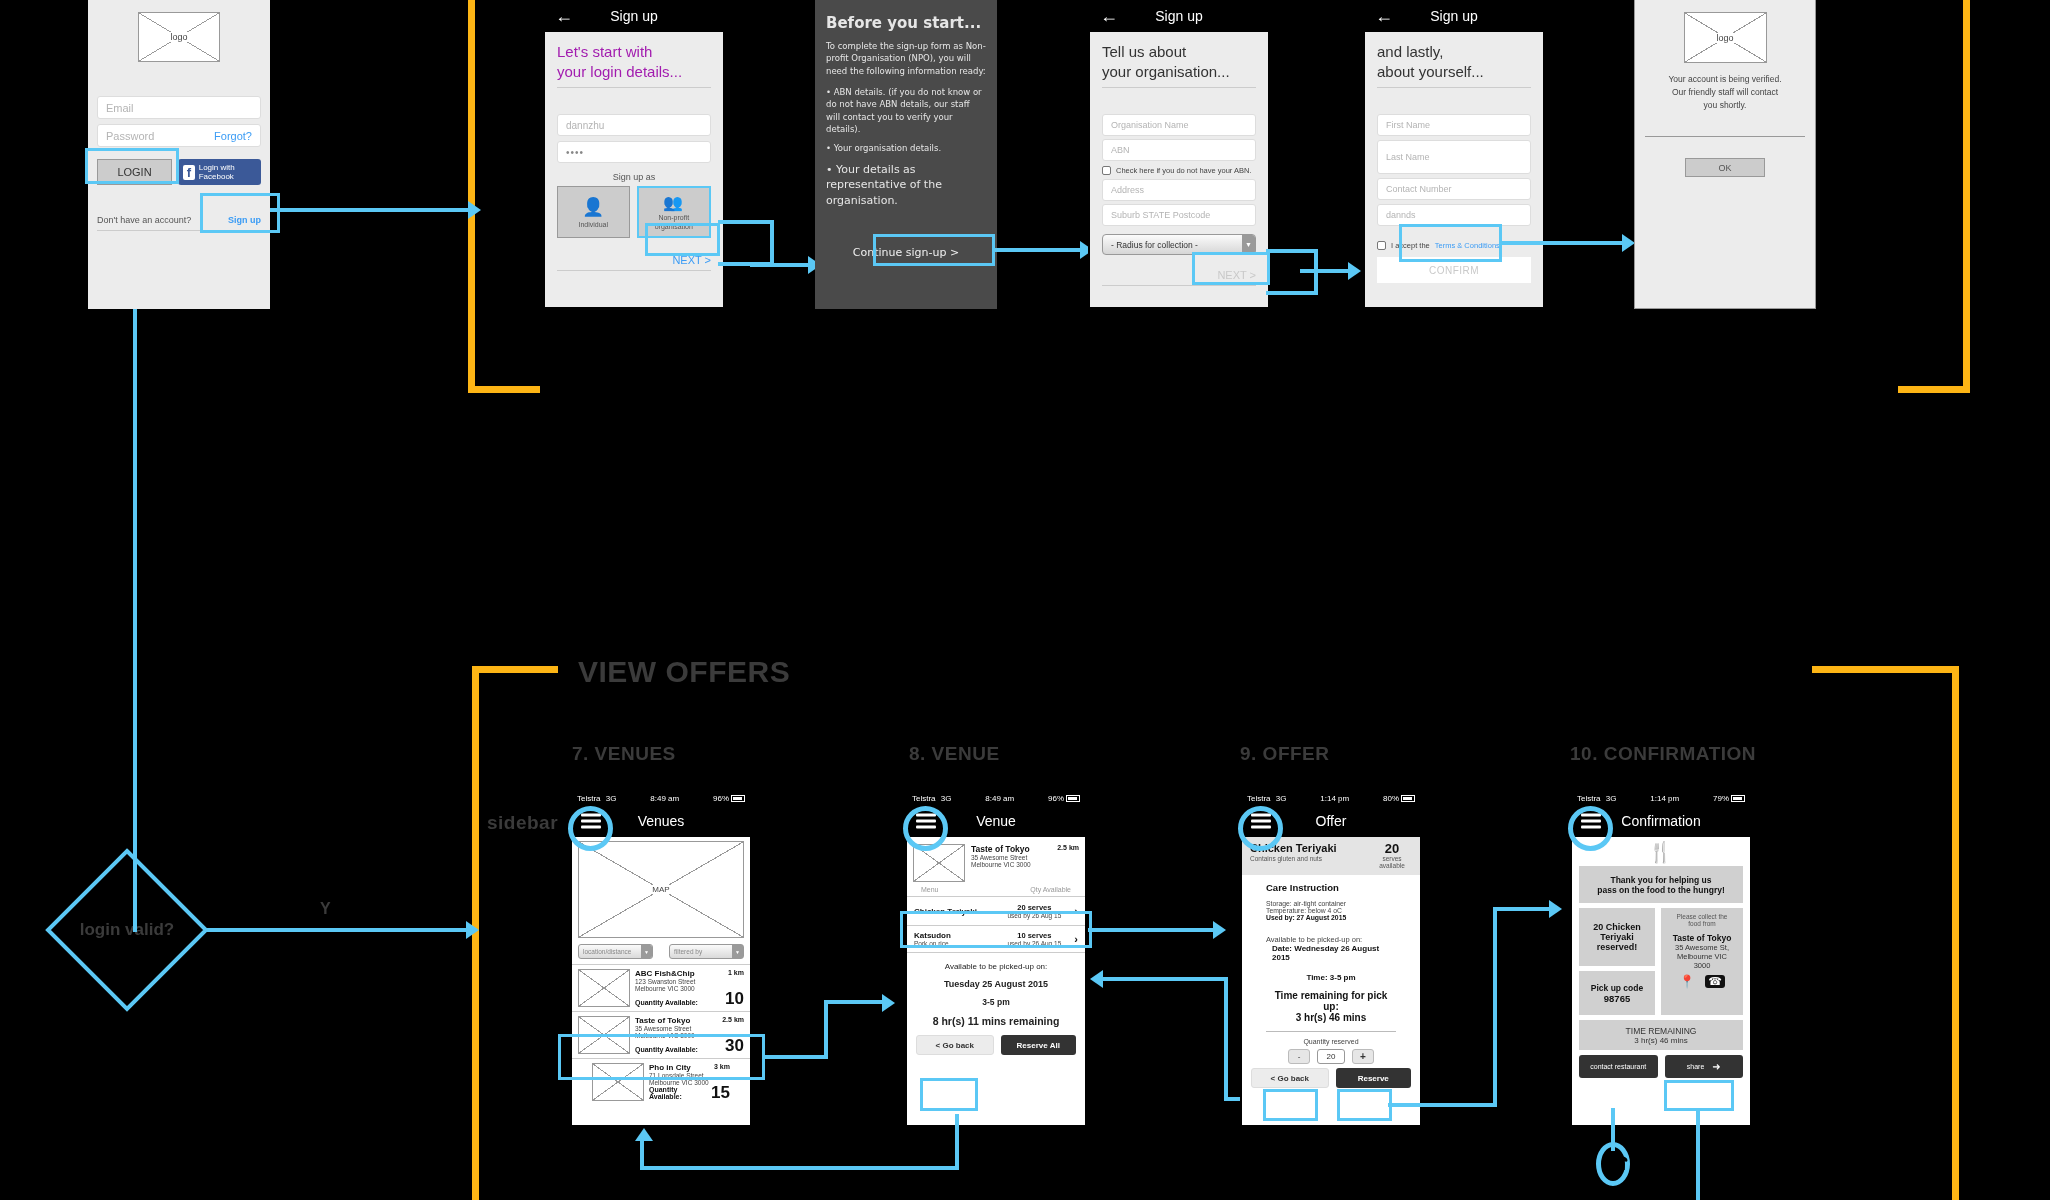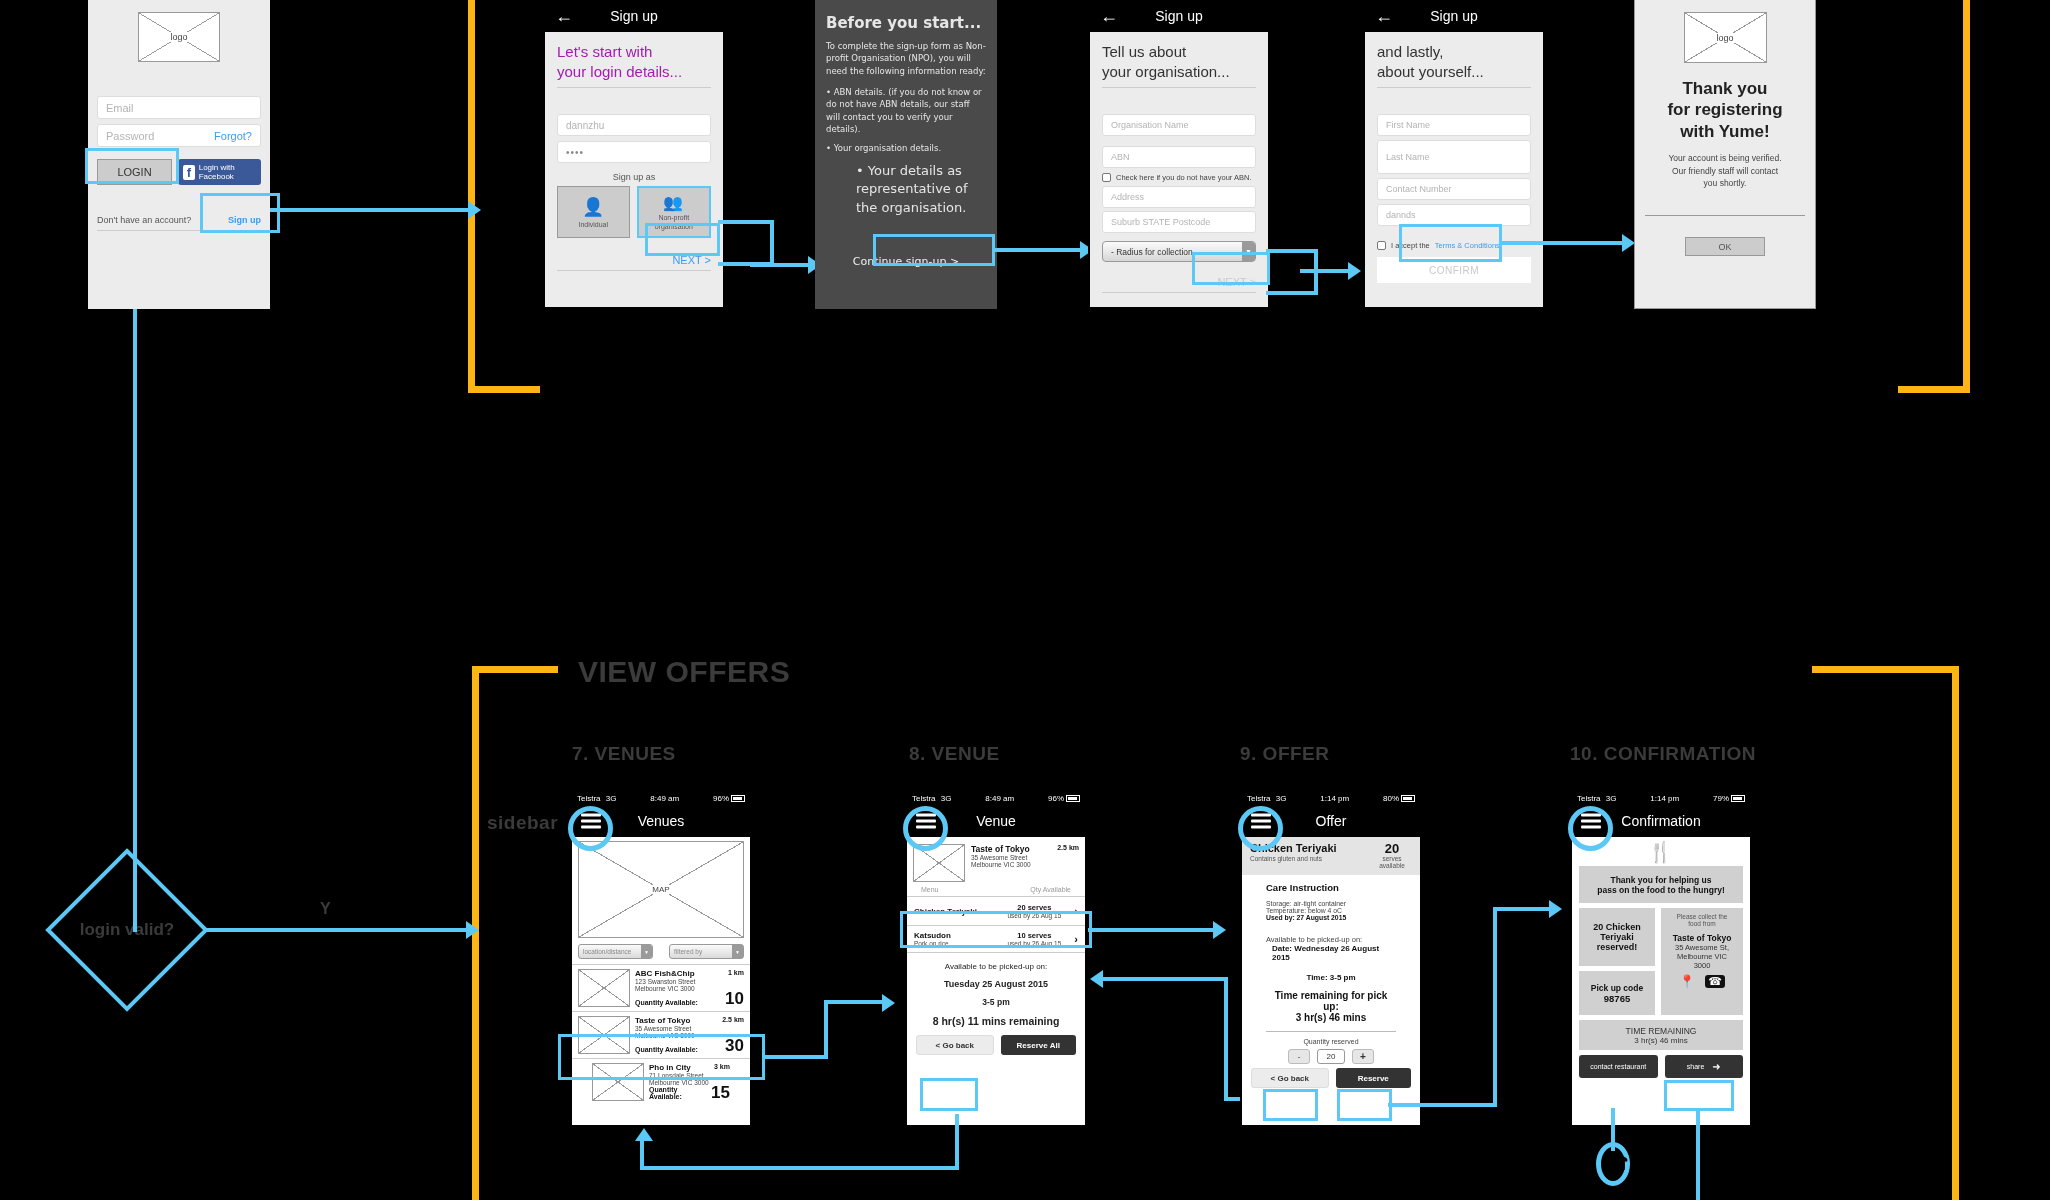--- a/index.html
+++ b/index.html
@@ -169,21 +169,21 @@
   <div style="padding:16px 11px 0;color:#e6e6e6;">
     <div class="hand" style="font-size:15px;font-weight:bold;margin-bottom:8px;">Before you start...</div>
     <div class="hand" style="font-size:8.5px;line-height:1.45;">To complete the sign-up form as Non-profit Organisation (NPO), you will need the following information ready:</div>
     <div style="margin-top:9px;">
       <div class="hand" style="font-size:8.5px;line-height:1.45;">
         • <span>ABN details. (if you do not know or do not have ABN details, our staff will contact you to verify your details).</span>
       </div>
       <div class="hand" style="font-size:8.5px;line-height:1.45;margin-top:7px;">
         • <span>Your organisation details.</span>
       </div>
-      <div class="hand" style="font-size:13px;line-height:1.45;margin-top:7px;margin-left:30px;">
+      <div class="hand" style="font-size:11px;line-height:1.45;margin-top:7px;">
         • <span>Your details as representative of the organisation.</span>
       </div>
     </div>
     <div class="hand" style="text-align:center;font-size:11px;color:#f0f0f0;margin-top:37px;">Continue sign-up &gt;</div>
   </div>
 </div>
 <div class="hl" style="left:873px;top:234px;width:122px;height:32px;"></div>
 <div class="blueline" style="left:993px;top:248px;width:92px;height:4px;"></div>
 <div class="arrowR" style="left:1080px;top:241px;"></div>
 
@@ -192,21 +192,21 @@
     <span class="back">←</span>
     <span>Sign up</span>
   </div>
   <div class="body-gray" style="height:calc(100% - 32px);padding:10px 12px;">
     <div style="font-size:15px;color:#333;line-height:1.3;">
       <div>Tell us about</div>
       <div>your organisation...</div>
     </div>
     <div class="rule" style="margin:6px 0 26px;"></div>
     <div class="field" style="height:22px;font-size:9px;">Organisation Name</div>
-    <div class="field" style="height:22px;margin-top:10px;font-size:9px;">ABN</div>
+    <div class="field" style="height:22px;margin-top:3px;font-size:9px;">ABN</div>
     <div style="display:flex;gap:5px;margin:5px 0 4px;">
       <span style="width:9px;height:9px;border:1.5px solid #777;border-radius:2px;display:inline-block;background:#fff;"></span>
       <span style="font-size:7.5px;color:#444;">Check here if you do not have your ABN.</span>
     </div>
     <div class="field" style="height:22px;font-size:9px;">Address</div>
     <div class="field" style="height:22px;margin-top:3px;font-size:9px;">Suburb STATE Postcode</div>
     <div style="margin-top:8px;height:21px;background:linear-gradient(#fbfbfb,#d6d6d6);border:1px solid #999;border-radius:4px;display:flex;align-items:center;justify-content:space-between;padding:0 0 0 8px;font-size:8.5px;color:#333;">
       <span>- Radius for collection -</span>
       <span style="width:13px;height:100%;background:#9a9a9a;border-radius:0 3px 3px 0;color:#fff;font-size:7px;display:flex;align-items:center;justify-content:center;">▼</span>
     </div>
@@ -244,25 +244,20 @@
     <div style="background:#fff;height:26px;display:flex;align-items:center;justify-content:center;color:#c9c9c9;font-size:10px;letter-spacing:.5px;">CONFIRM</div>
   </div>
 </div>
 <div class="hl" style="left:1399px;top:224px;width:103px;height:38px;"></div>
 <div class="blueline" style="left:1500px;top:241px;width:128px;height:4px;"></div>
 <div class="arrowR" style="left:1622px;top:234px;"></div>
 
 <div class="phone body-gray" style="left:1634px;top:-2px;width:182px;height:311px;border:1px solid #999;">
   <div class="xbox" style="margin:13px auto 0;width:83px;height:51px;">
     <span>logo</span>
-  </div>
-  <div style="text-align:center;font-size:17px;font-weight:bold;color:#222;margin-top:15px;line-height:1.25;">
-    <div>Thank you</div>
-    <div>for registering</div>
-    <div>with Yume!</div>
   </div>
   <div style="text-align:center;font-size:8.5px;color:#444;margin-top:10px;line-height:1.5;">
     <div>Your account is being verified.</div>
     <div>Our friendly staff will contact</div>
     <div>you shortly.</div>
   </div>
   <div class="rule" style="margin:25px 10px 0;background:#999;"></div>
   <div class="sel" style="margin:21px auto 0;width:80px;height:19px;font-size:9px;">OK</div>
 </div>
 

